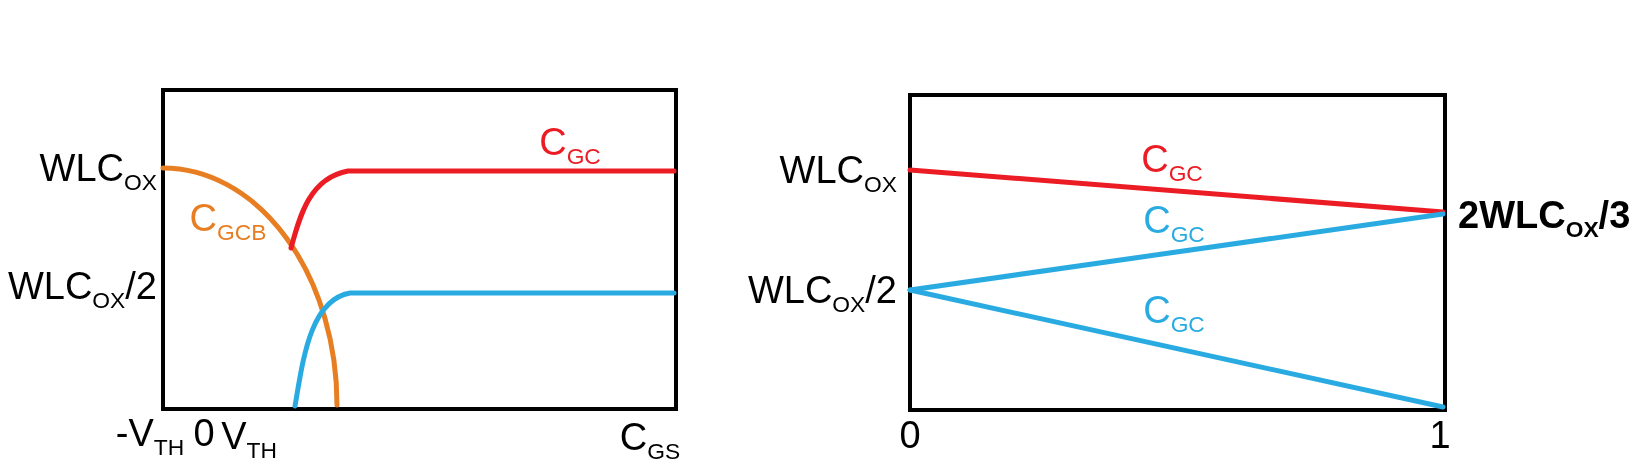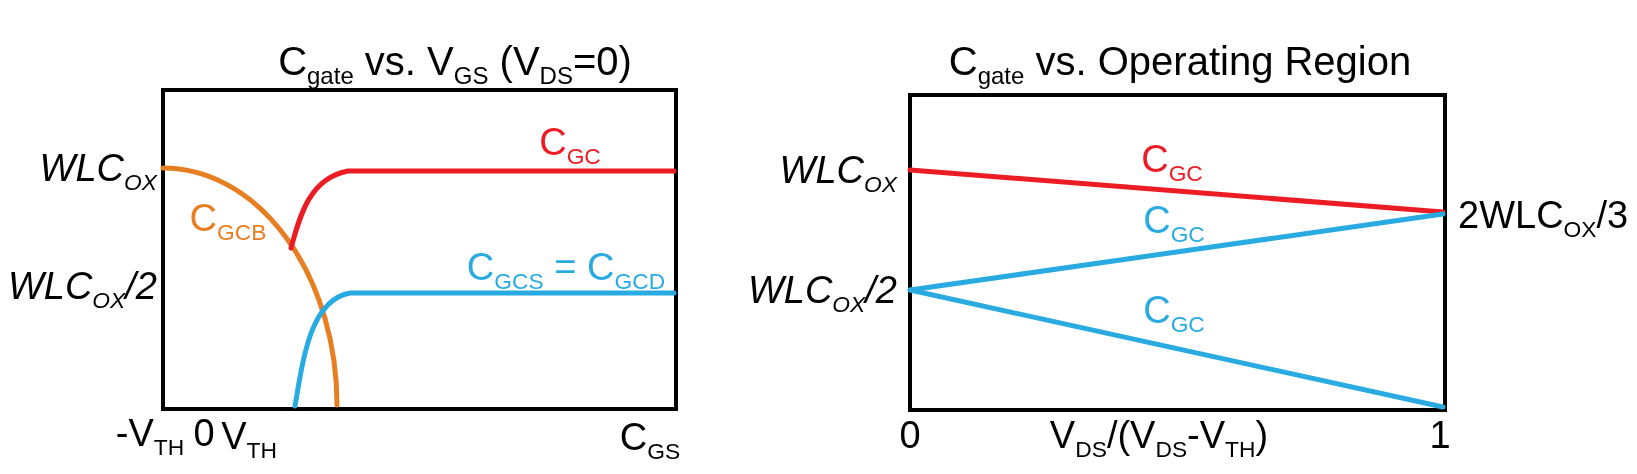--- a/index.html
+++ b/index.html
@@ -5,22 +5,22 @@
   html,body{margin:0;padding:0;background:#ffffff;}
   .figure{
     position:relative;width:1637px;height:474px;background:#ffffff;
     font-family:"Liberation Sans", sans-serif;color:#000;overflow:hidden;
   }
   .figure svg{position:absolute;left:0;top:0;}
   .lbl{
     position:absolute;white-space:pre;font-size:38px;line-height:1;
     transform:translate(-50%,-50%);
   }
-  .lbl.anchor-r{transform:translate(-100%,-50%);font-style:italic;}
-  .lbl.anchor-l{transform:translate(0,-50%);}
+  .lbl.anchor-r{transform:translate(-100%,-50%);}
+  .lbl.anchor-l{transform:translate(0,-50%);font-weight:bold;}
   .lbl.title{font-size:40px;}
   .lbl sub{font-size:0.6em;line-height:0;}
   path.curve{fill:none;stroke-width:5;stroke-linecap:round;stroke-linejoin:round;}
   rect.box{fill:none;stroke-width:4;}
 </style>
 </head>
 <body>
 
 <div class="figure">
 
@@ -30,51 +30,47 @@
     <path class="curve" d="M163,168 A174,237 0 0 1 337,405" style="stroke: rgb(232, 126, 34);"></path>
     <path class="curve" d="M291,248 C300,215 310,178 348,171 L674,171" style="stroke: rgb(236, 28, 36);"></path>
     <path class="curve" d="M295,406 C303,360 310,300 350,293 L674,293" style="stroke: rgb(41, 171, 226);"></path>
 
     <rect class="box" x="910" y="95" width="535" height="315" style="stroke: rgb(0, 0, 0);"></rect>
     <path class="curve" d="M910,170 L1443,212" style="stroke: rgb(236, 28, 36);"></path>
     <path class="curve" d="M910,290 L1443,214" style="stroke: rgb(41, 171, 226);"></path>
     <path class="curve" d="M910,290 L1443,407" style="stroke: rgb(41, 171, 226);"></path>
   </svg>
 
-  <div class="lbl title" style="left:455px;top:61px"><span>C</span><sub>gate</sub><span> vs. V</span><sub>GS</sub><span> (V</span><sub>DS</sub><span>=0)</span></div>
 
   <div class="lbl anchor-r" style="left:157px;top:168px"><span>WLC</span><sub>OX</sub></div>
 
   <div class="lbl anchor-r" style="left:157px;top:286px"><span>WLC</span><sub>OX</sub><span>/2</span></div>
 
   <div class="lbl" style="left:150px;top:433px"><span>-V</span><sub>TH</sub></div>
 
   <div class="lbl" style="left:204px;top:433px"><span>0</span></div>
 
   <div class="lbl" style="left:249px;top:436px"><span>V</span><sub>TH</sub></div>
 
   <div class="lbl" style="left:650px;top:437px"><span>C</span><sub>GS</sub></div>
 
   <div class="lbl" style="left: 570px; top: 142px; color: rgb(236, 28, 36);"><span>C</span><sub>GC</sub></div>
 
   <div class="lbl" style="left: 228px; top: 218px; color: rgb(232, 126, 34);"><span>C</span><sub>GCB</sub></div>
 
-  <div class="lbl" style="left: 566px; top: 267px; color: rgb(41, 171, 226);"><span>C</span><sub>GCS</sub><span> = C</span><sub>GCD</sub></div>
 
-  <div class="lbl title" style="left:1180px;top:61px"><span>C</span><sub>gate</sub><span> vs. Operating Region</span></div>
 
   <div class="lbl anchor-r" style="left:897px;top:170px"><span>WLC</span><sub>OX</sub></div>
 
   <div class="lbl anchor-r" style="left:897px;top:290px"><span>WLC</span><sub>OX</sub><span>/2</span></div>
 
   <div class="lbl anchor-l" style="left:1458px;top:215px"><span>2WLC</span><sub>OX</sub><span>/3</span></div>
 
   <div class="lbl" style="left:910px;top:435px"><span>0</span></div>
 
-  <div class="lbl" style="left:1159px;top:435px"><span>V</span><sub>DS</sub><span>/(V</span><sub>DS</sub><span>-V</span><sub>TH</sub><span>)</span></div>
 
   <div class="lbl" style="left:1440px;top:435px"><span>1</span></div>
 
   <div class="lbl" style="left: 1172px; top: 159px; color: rgb(236, 28, 36);"><span>C</span><sub>GC</sub></div>
 
   <div class="lbl" style="left: 1174px; top: 220px; color: rgb(41, 171, 226);"><span>C</span><sub>GC</sub></div>
 
   <div class="lbl" style="left: 1174px; top: 310px; color: rgb(41, 171, 226);"><span>C</span><sub>GC</sub></div>
 
 </div>

